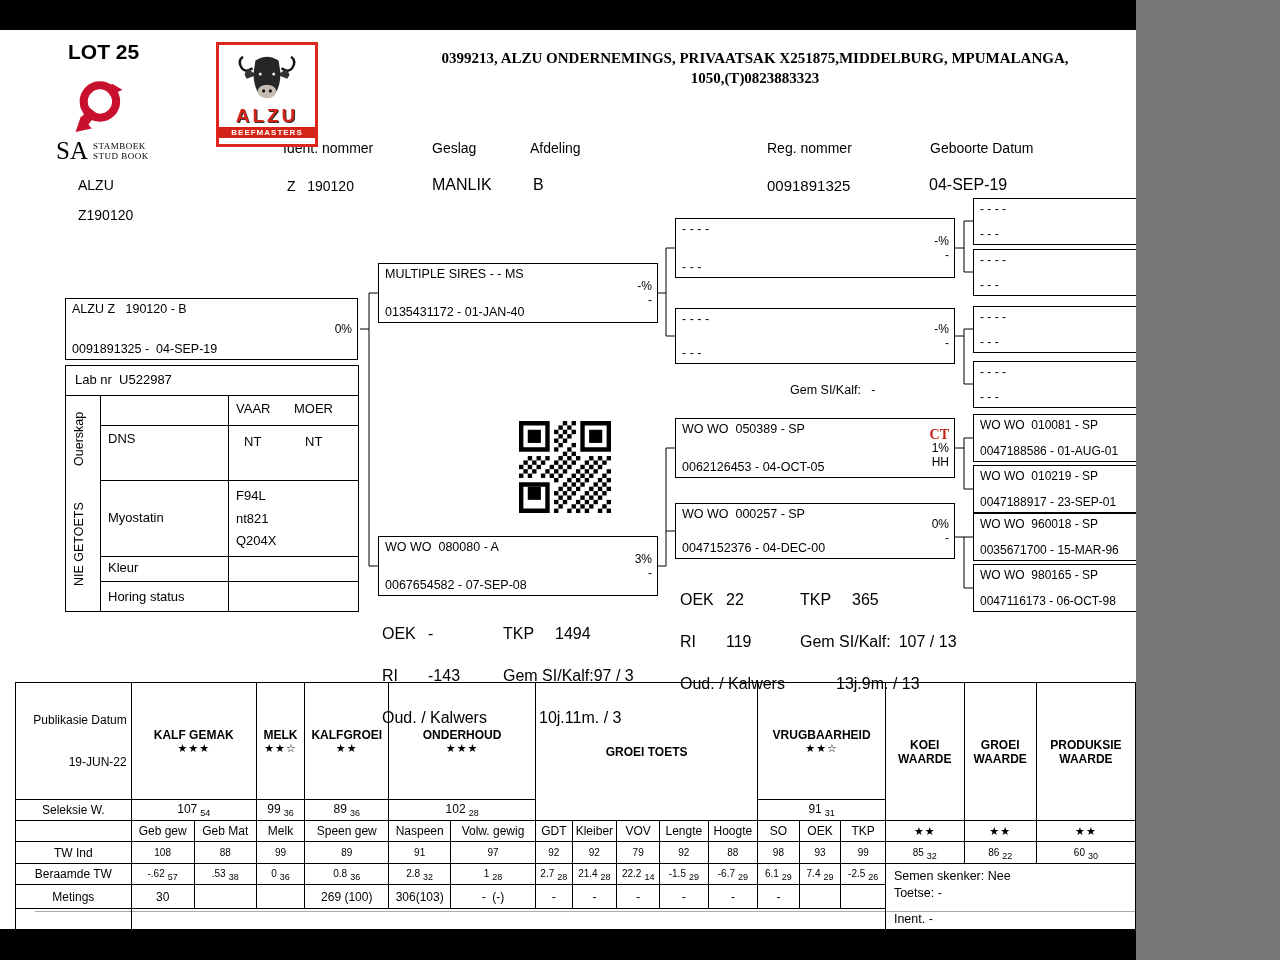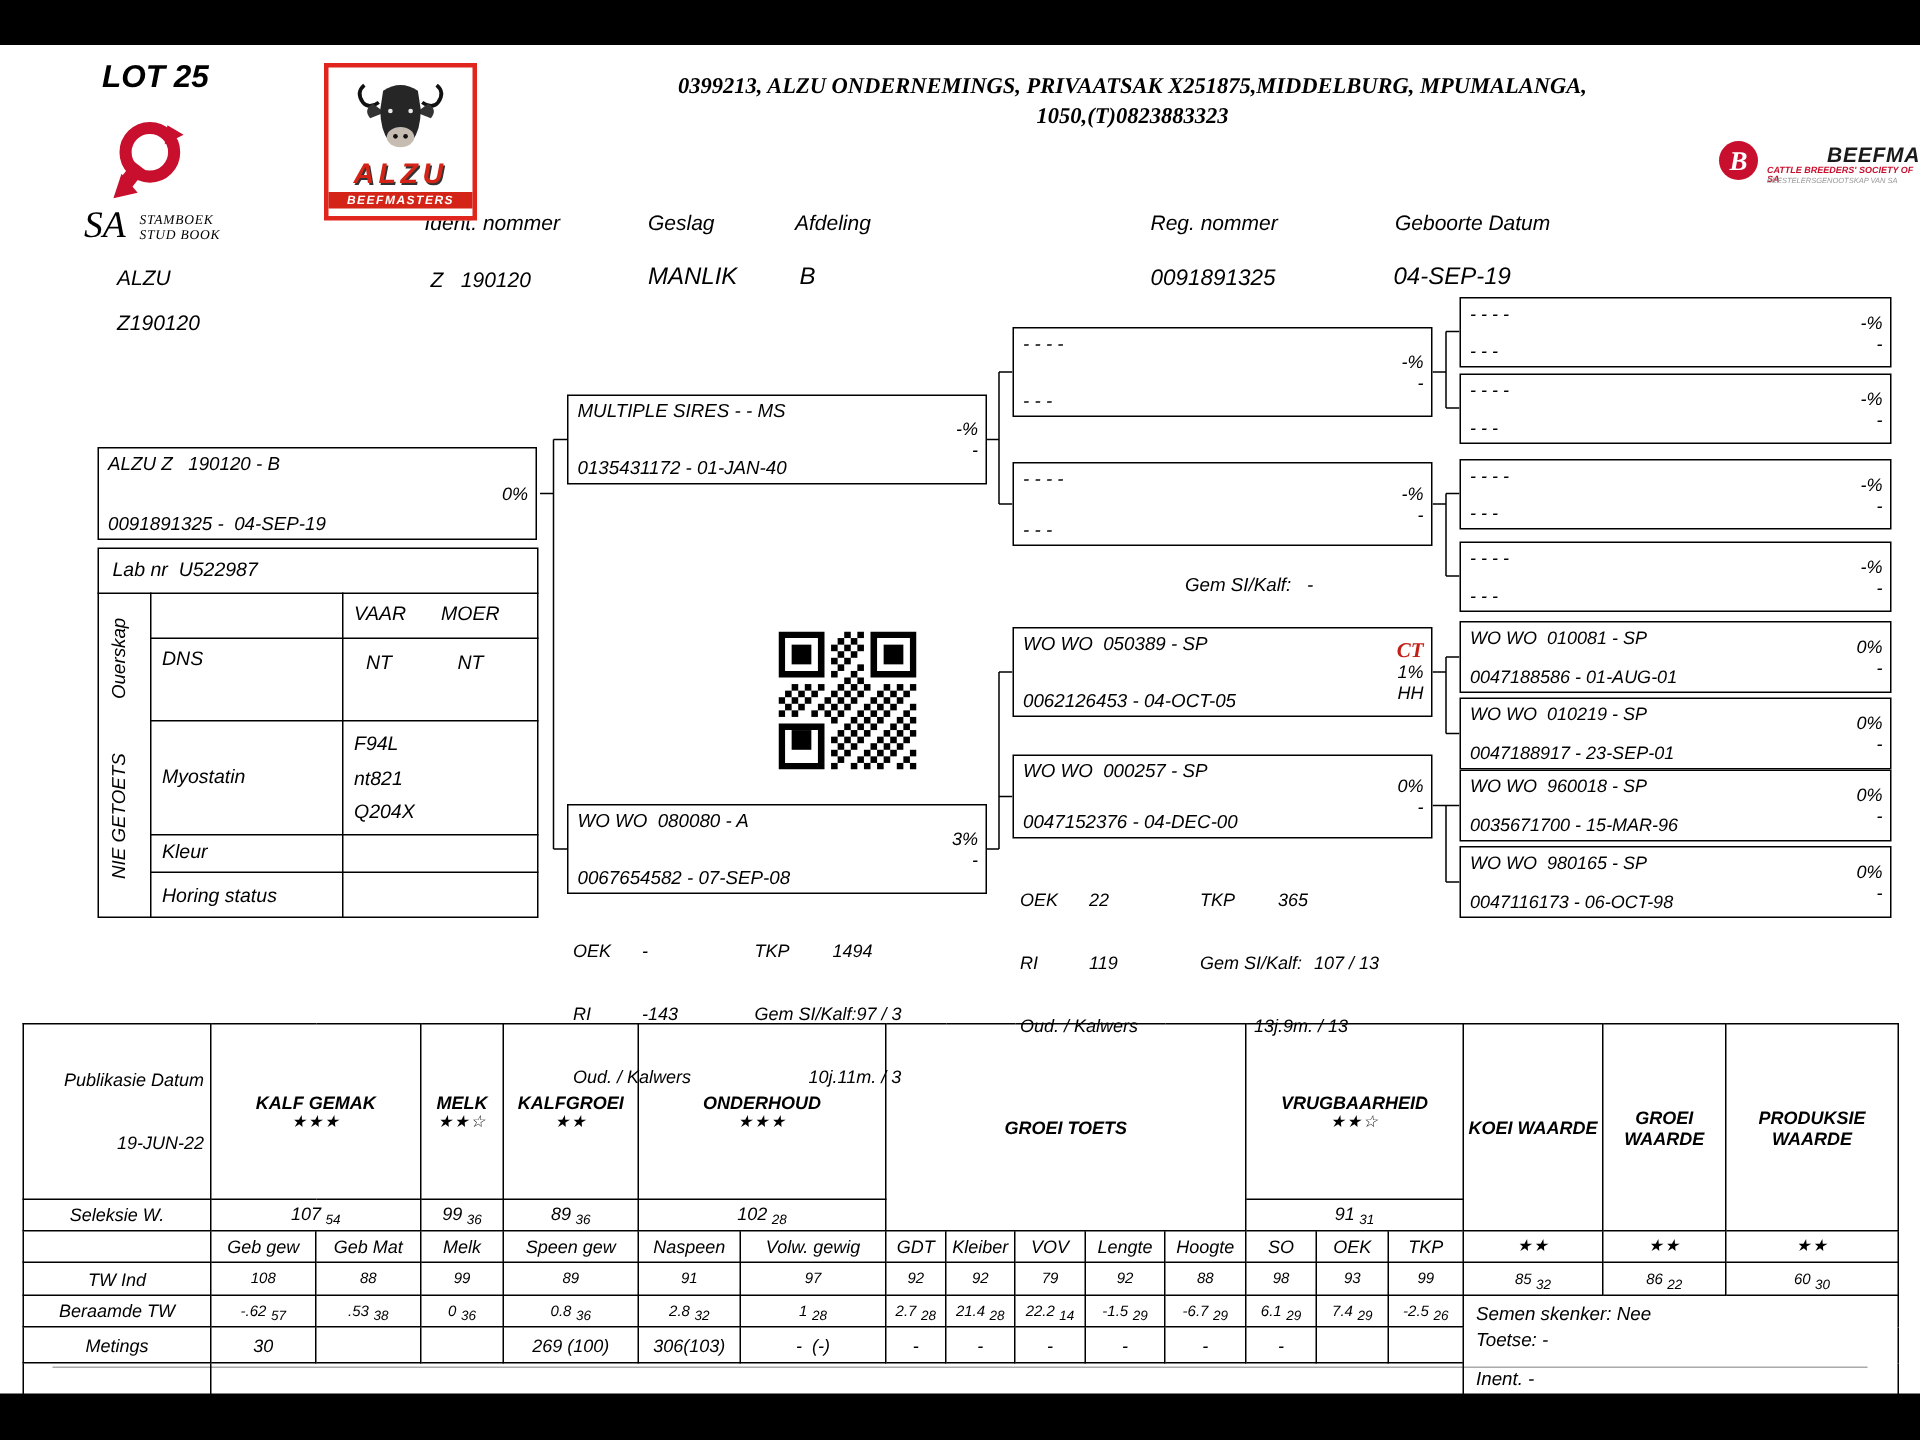--- a/index.html
+++ b/index.html
@@ -1,18 +1,18 @@
 <!DOCTYPE html>
 <html><head>
 <meta charset="utf-8">
 <style>
   * { margin:0; padding:0; box-sizing:border-box; }
   body { background:#777; }
-  #page { position:relative; width:1280px; height:960px; background:#fff;
-          font-family:"Liberation Sans", sans-serif; color:#000; overflow:hidden;font-style:italic; }
+  #page { position:relative; width:1136px; height:960px; background:#fff;
+          font-family:"Liberation Sans", sans-serif; color:#000; overflow:hidden; }
   .abs { position:absolute; }
   .bar { position:absolute; left:0; width:1280px; background:#000; }
   .pre { white-space:pre; }
 
   
   .lot { font-size:21px; font-weight:bold; }
   .addr { text-align:center; font-family:"Liberation Serif", serif; font-weight:bold; font-size:15px; line-height:20px; }
   .sa-big { font-family:"Liberation Serif", serif; font-size:25px; }
   .sa-small { font-family:"Liberation Serif", serif; font-size:9px; line-height:10px; letter-spacing:.5px; }
   .alzu-box { border:3px solid #e0251c; background:#fff; display:flex; flex-direction:column; align-items:center; z-index:3; }
@@ -36,21 +36,21 @@
   .rcol { position:absolute; top:0; right:5px; height:100%; display:flex; flex-direction:column;
           justify-content:center; align-items:flex-end; font-size:12px; line-height:14px; text-align:right; }
   .badge { color:#c22016; font-family:"Liberation Serif", serif; font-weight:bold; font-size:14px; line-height:13px; }
 
   .ln { position:absolute; background:#000; }
   .gln { position:absolute; background:#aaa; }
   .vtext { position:absolute; writing-mode:vertical-rl; transform:rotate(180deg); font-size:12.5px; text-align:center; }
 
   .ipanel-txt { font-size:13px; white-space:pre; }
 
-  .stat { position:absolute; font-size:12px; line-height:14px; white-space:pre; }
+  .stat { position:absolute; font-size:16px; line-height:14px; white-space:pre; }
   .stat .lab { display:inline-block; }
   .w46 { width:46px; } .w52 { width:52px; }
   .ind36 { margin-left:36px; }
 
   
   #stats { position:absolute; left:15px; top:682px; border-collapse:collapse; table-layout:fixed; font-size:12px; }
   #stats td { border:1px solid #000; text-align:center; vertical-align:middle; padding:0 2px; overflow:hidden; white-space:pre; }
   #stats tr.r1 { height:38px; } #stats tr.r2 { height:21px; } #stats tr.r3 { height:21px; }
   #stats tr.r4 { height:22px; } #stats tr.r5 { height:21px; } #stats tr.r6 { height:24px; } #stats tr.r7 { height:76px; }
   #stats .tl { text-align:right; vertical-align:top; padding:2px 4px; }

